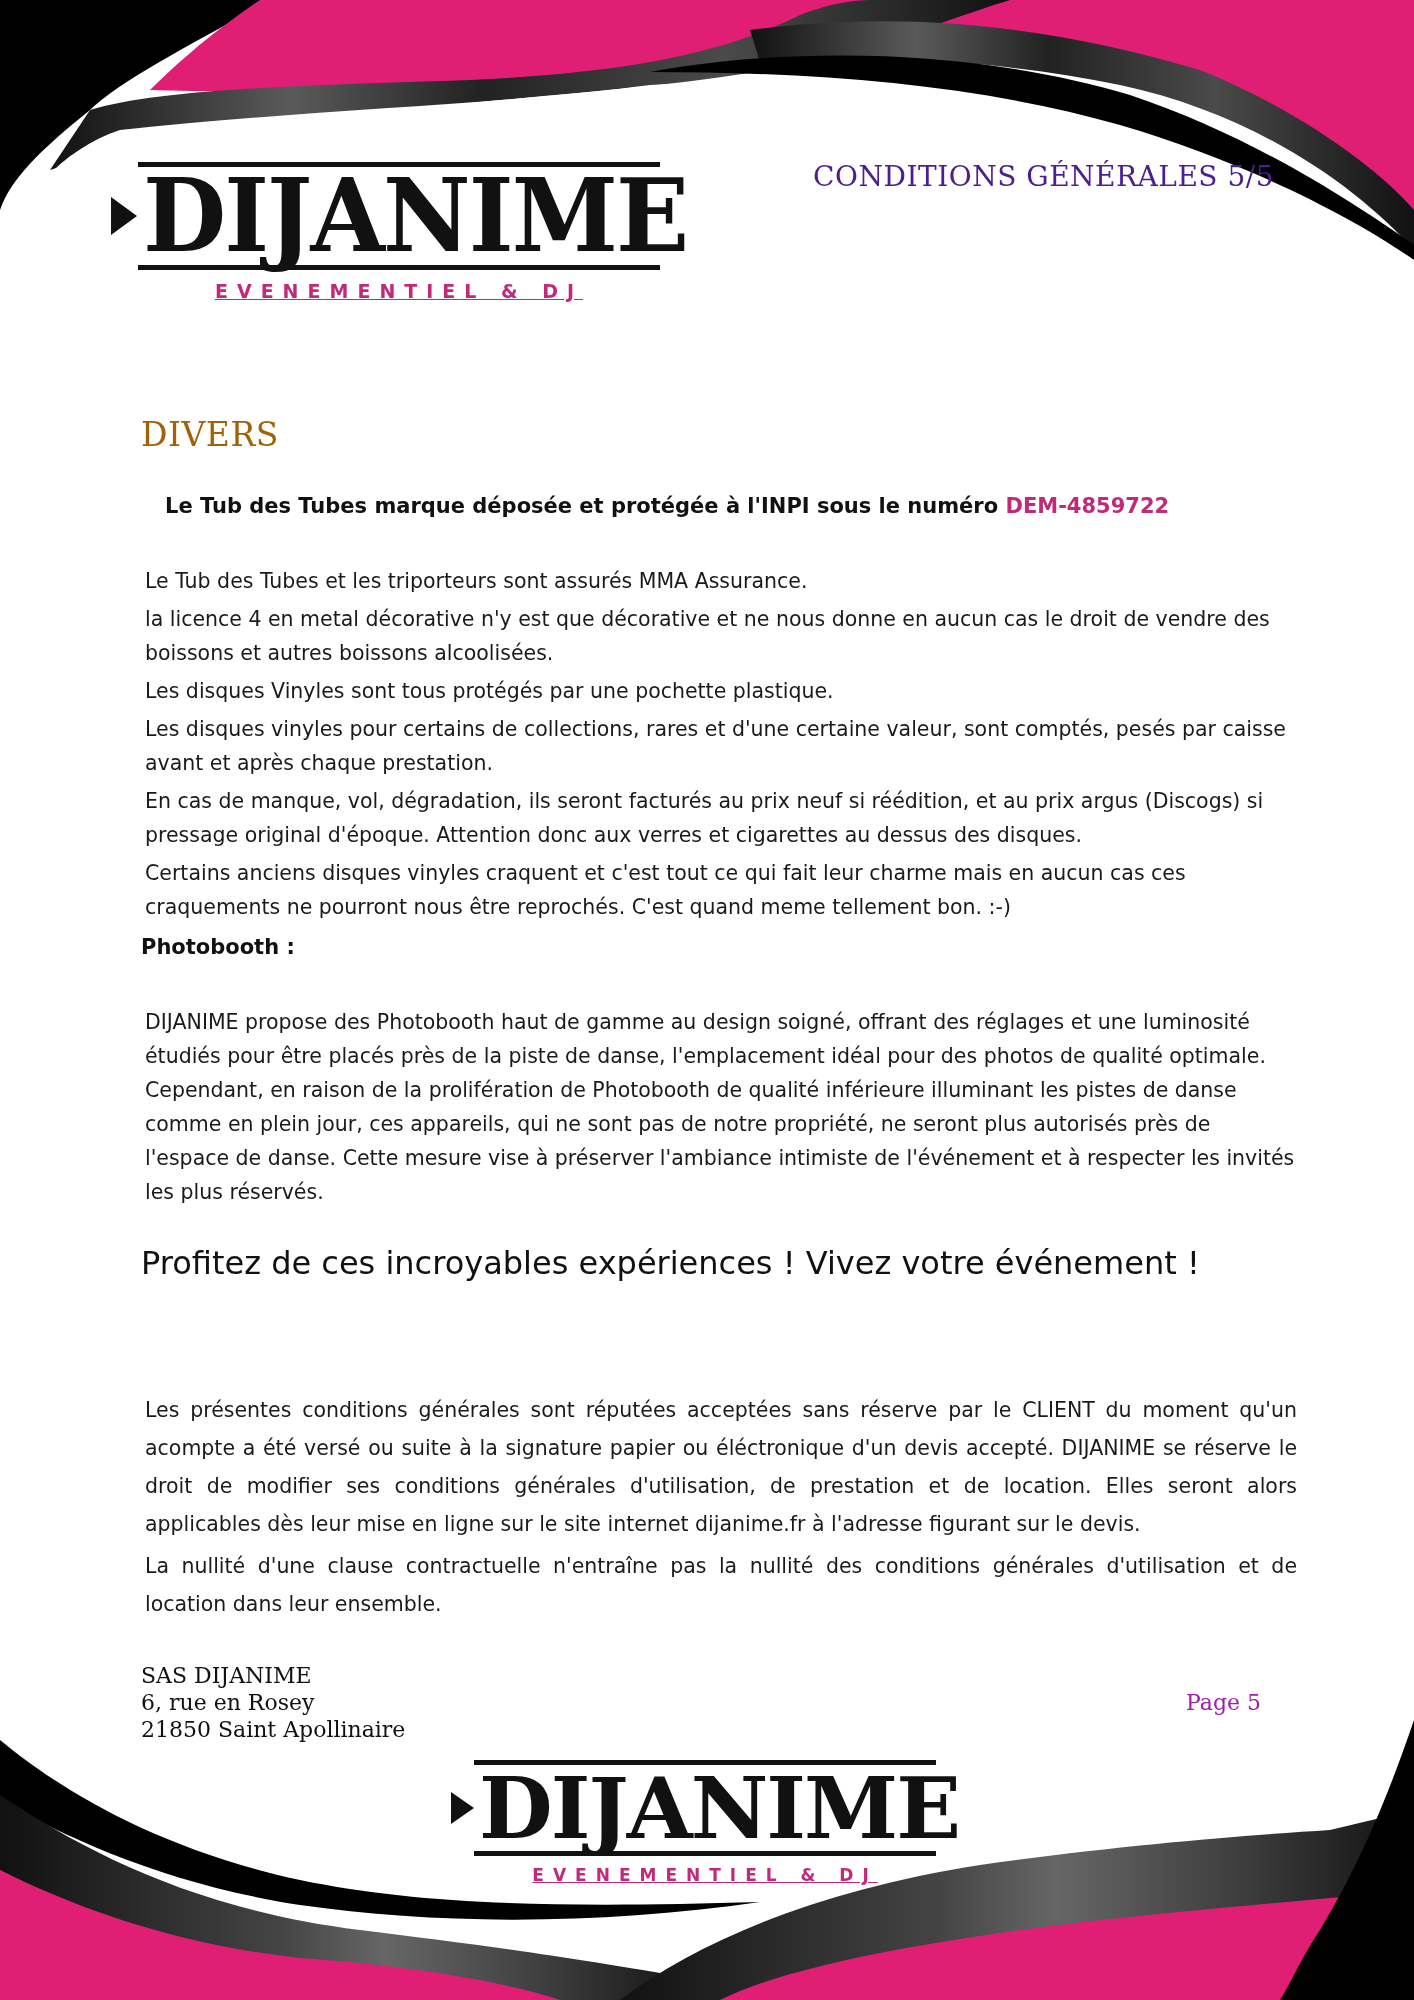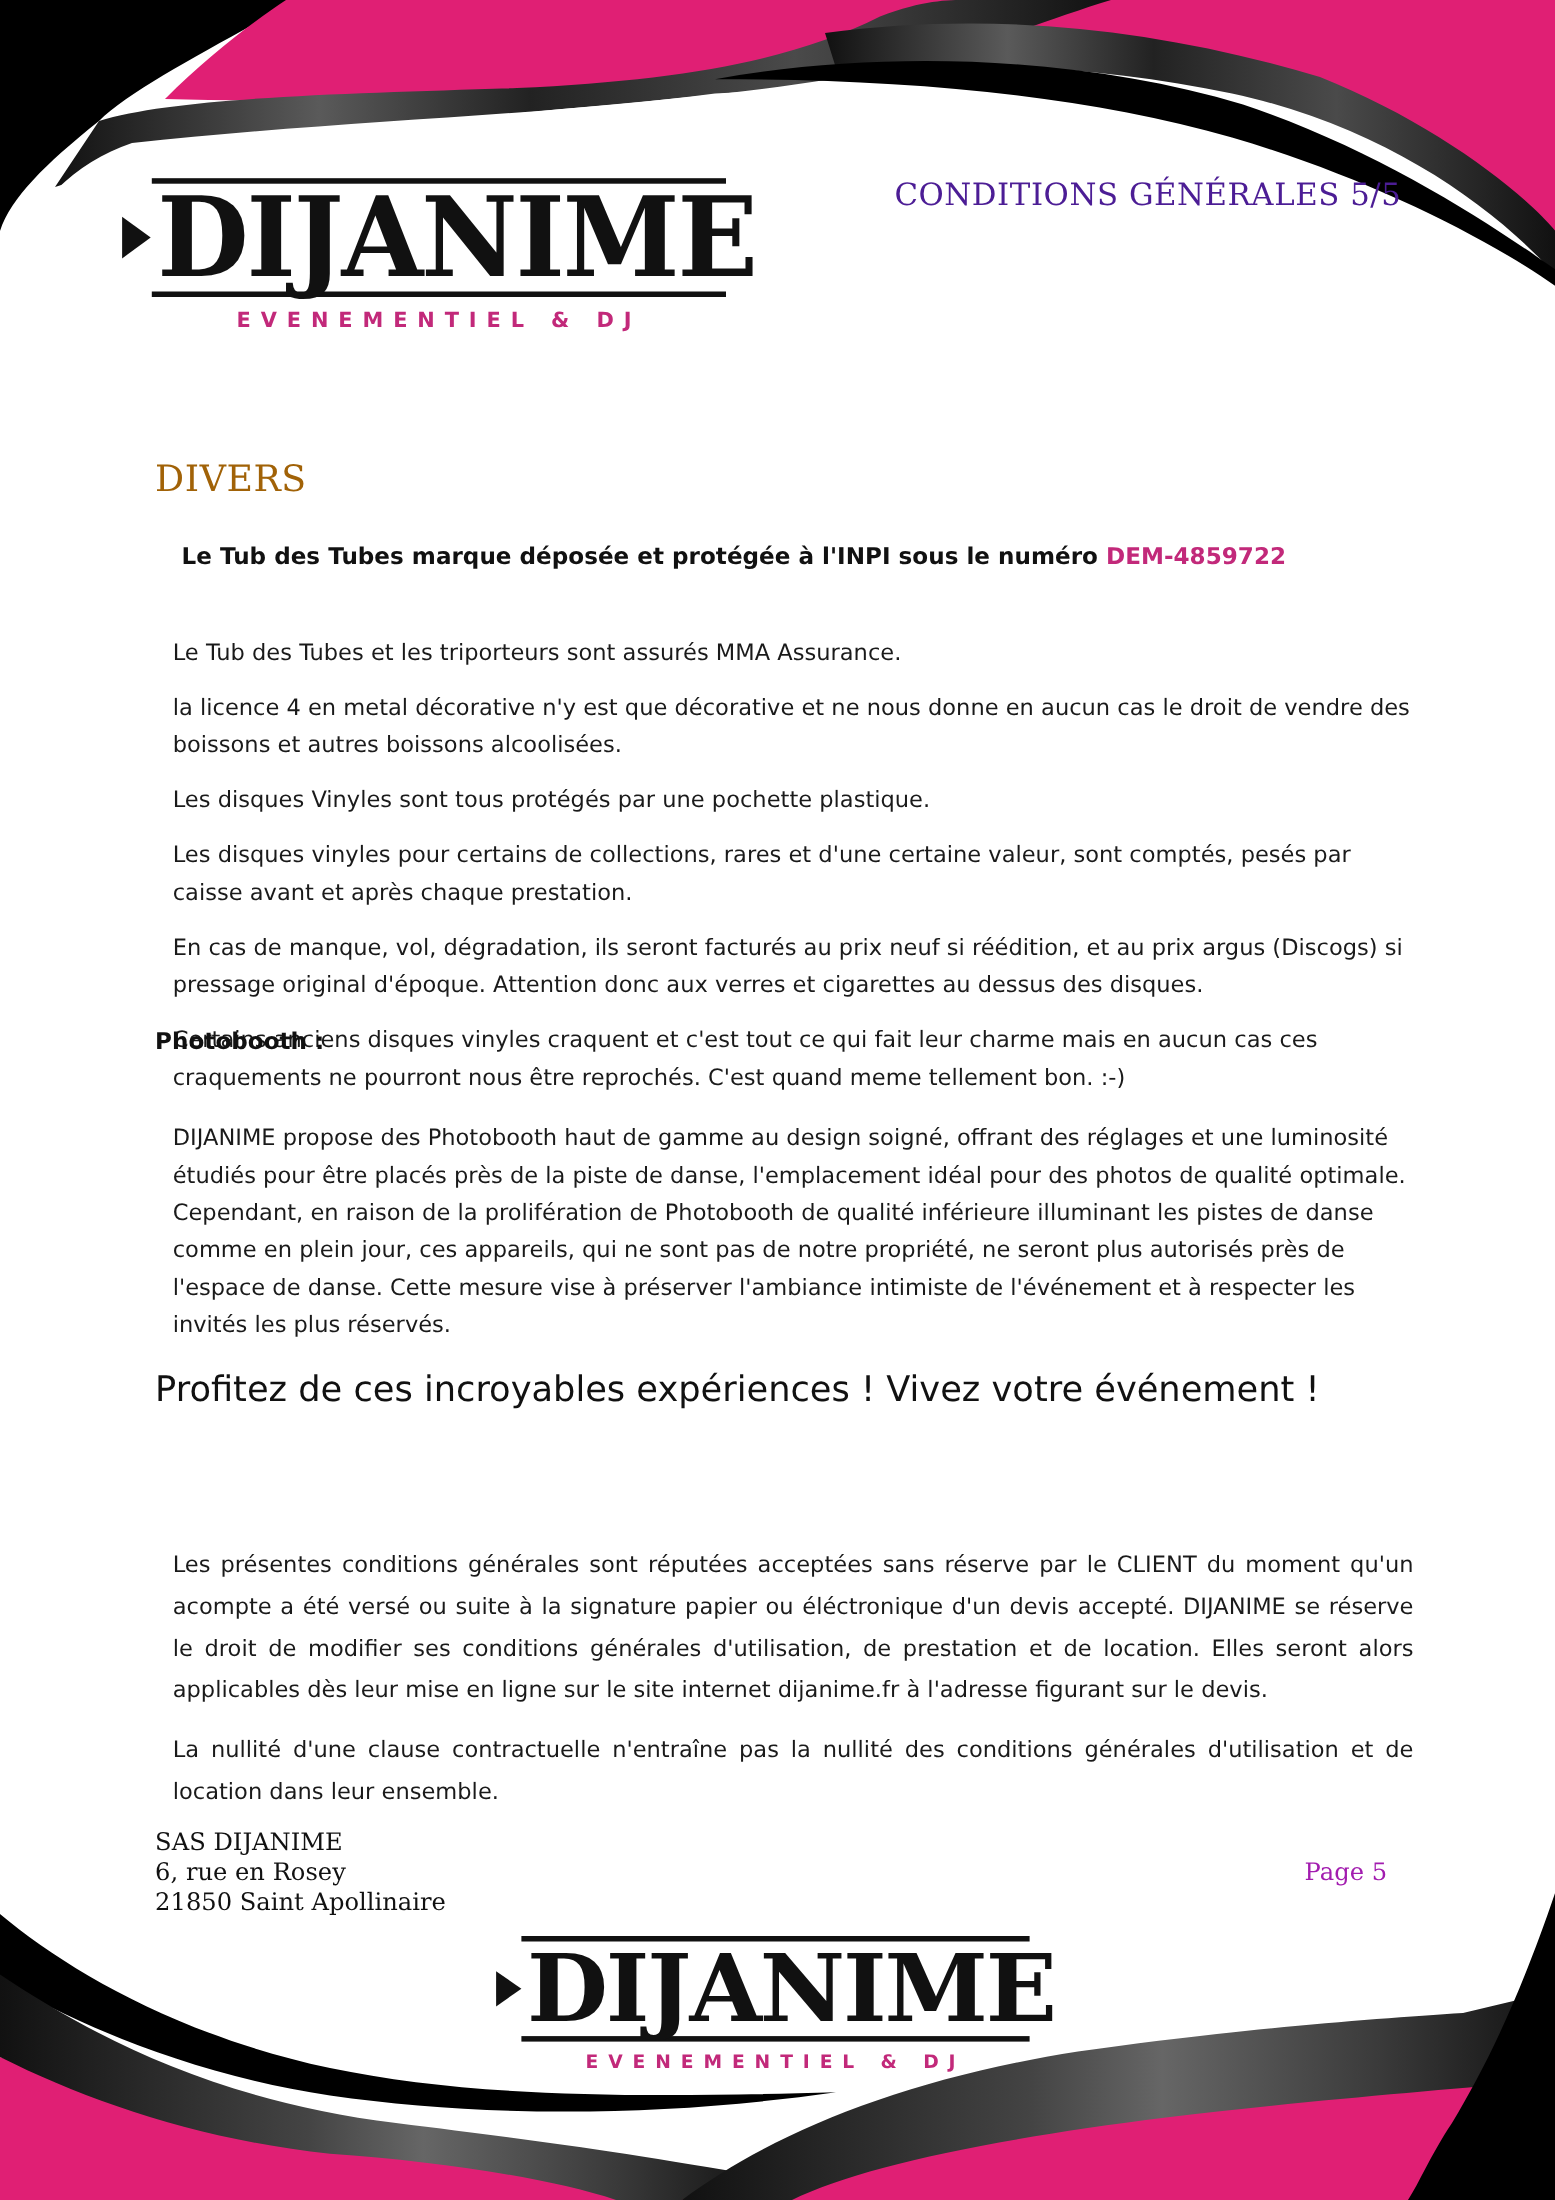--- a/index.html
+++ b/index.html
@@ -21,42 +21,42 @@
       text-align: center; line-height: 1; letter-spacing: -2px;
       display: flex; align-items: center; justify-content: center;
     }
     .logo-top .word { font-size: 96px; height: 98px; transform: scaleY(1.05); }
     .logo-bottom .word { font-size: 85px; height: 86px; }
     .logo .play { display: inline-block; width: 0; height: 0; border-style: solid; border-color: transparent transparent transparent #111; }
     .logo-top .play { border-width: 18px 0 18px 26px; margin-right: 6px; }
     .logo-bottom .play { border-width: 16px 0 16px 23px; margin-right: 5px; }
     .logo .tagline {
       color: #c2297a; font-family: "DejaVu Sans", sans-serif; text-align: center;
-      letter-spacing: 9px; font-weight: 600;
+      letter-spacing: 9px; font-weight: 600; text-decoration: underline;
     }
     .logo-top .tagline { font-size: 19px; margin-top: 10px; }
     .logo-bottom .tagline { font-size: 17px; margin-top: 9px; }
 
     .doc-title {
       position: absolute; right: 140px; top: 160px;
       font-family: "DejaVu Serif", serif; font-size: 28px; letter-spacing: 0.5px; color: #4c1d95;
     }
 
     .content { position: absolute; left: 141px; width: 1160px; }
     .section-title {
       position: absolute; left: 141px; top: 415px;
       font-family: "DejaVu Serif", serif; font-size: 33px; color: #a16207; letter-spacing: 0.5px;
     }
     .trademark {
       position: absolute; left: 141px; top: 494px;
       font-size: 21px; font-weight: bold; color: #111; margin-left: 24px;
     }
     .trademark .num { color: #c2297a; }
 
-    .para { font-size: 20.5px; line-height: 34px; color: #1a1a1a; margin: 16px; }
+    .para { font-size: 20.5px; line-height: 34px; color: #1a1a1a; margin: 4px; }
     .block1 { top: 560px; }
     .photobooth-title { position: absolute; left: 141px; top: 935px; font-size: 21px; font-weight: bold; }
     .block2 { top: 1001px; }
     .tagline-big { position: absolute; left: 141px; top: 1244px; font-size: 32px; color: #111; }
     .block3 { top: 1387px; }
     .block3 .para { line-height: 38px; text-align: justify; }
 
     .footer-address {
       position: absolute; left: 141px; top: 1662px;
       font-family: "DejaVu Serif", serif; font-size: 22px; line-height: 27px; color: #111;

